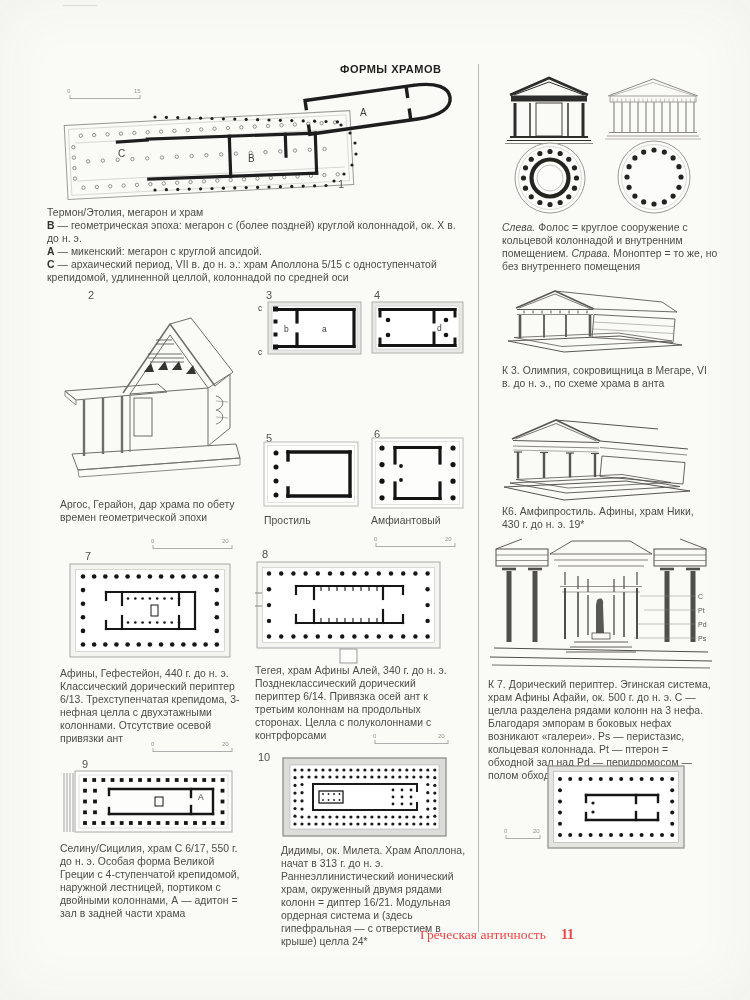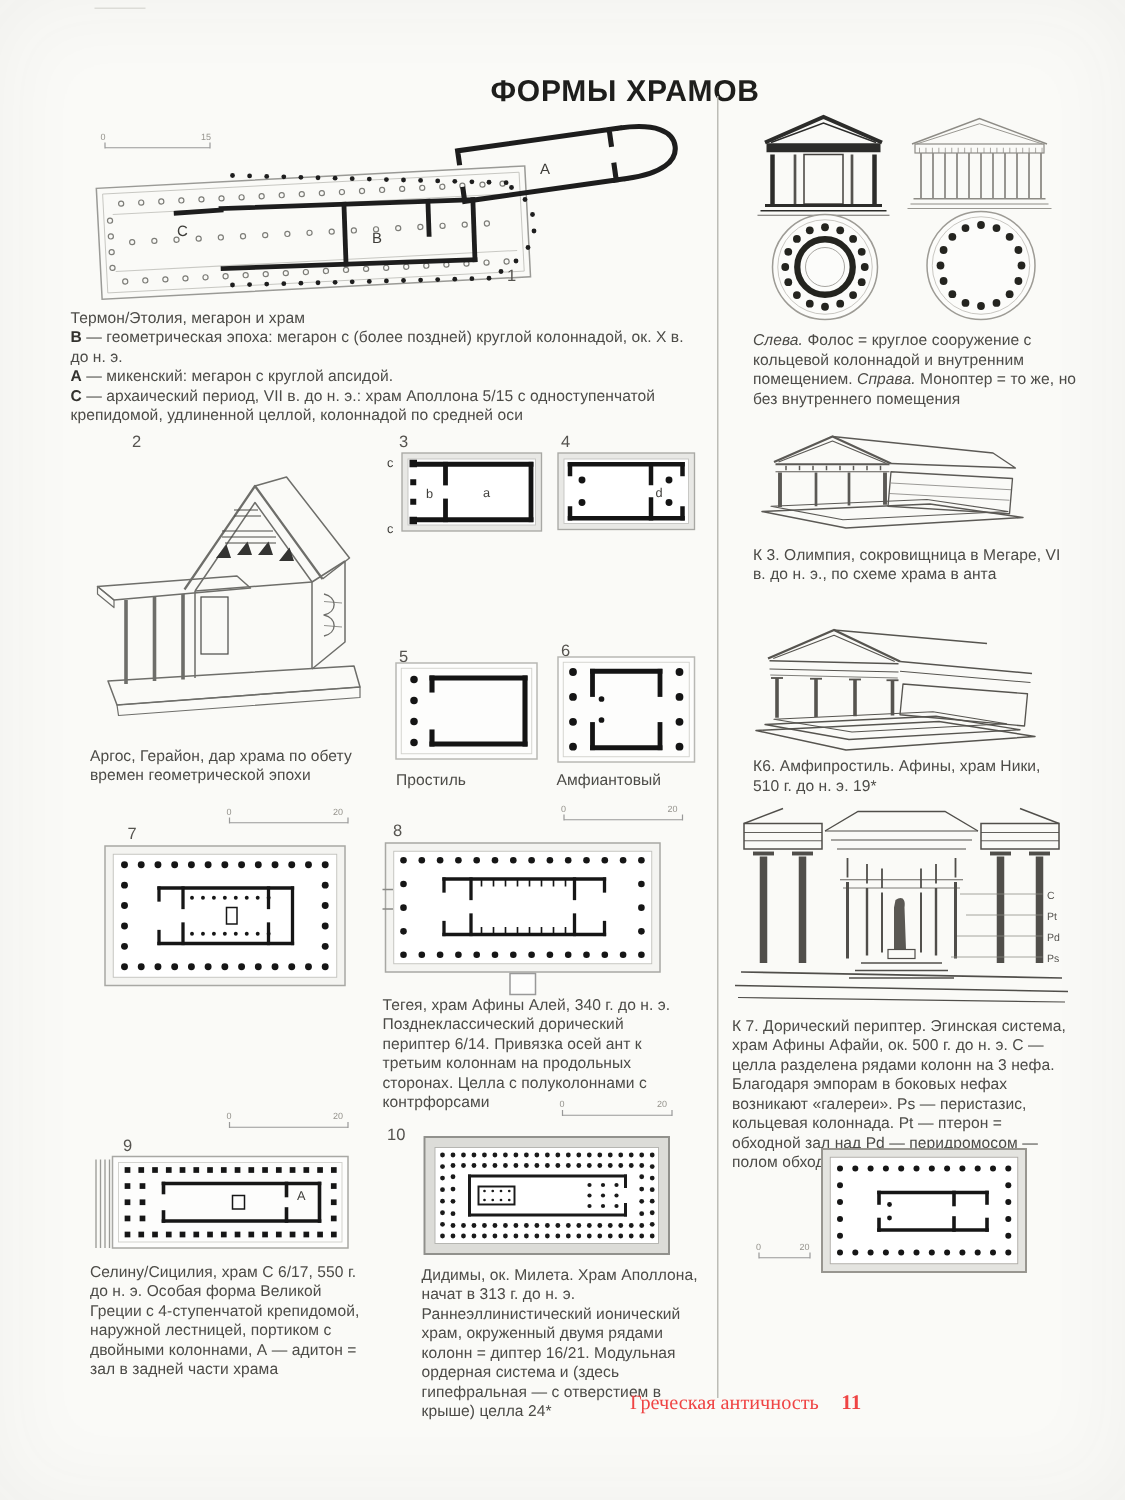--- a/index.html
+++ b/index.html
@@ -1,19 +1,19 @@
 <!DOCTYPE html>
 <html><head>
 <meta charset="utf-8">
 <style>
   html,body{margin:0;padding:0;background:#e8e8e4}
   .page{position:relative;width:750px;height:1000px;margin:0 auto;background:#fafaf7;overflow:hidden;
         font-family:"Liberation Sans","DejaVu Sans",sans-serif;box-shadow:inset 0 0 60px rgba(60,60,50,.05)}
   .abs{position:absolute}
-  .title{position:absolute;left:327px;top:50px;margin:0;font-size:20px;font-weight:bold;
+  .title{position:absolute;left:327px;top:50px;margin:13px;font-size:11px;font-weight:bold;
          letter-spacing:.5px;color:#1e1e1c}
   .divider{position:absolute;left:478px;top:64px;width:1px;height:868px;background:#bcbcb6}
   .mark{position:absolute;background:#dcdcd7}
   .fig-num{position:absolute;font-size:11px;color:#55534f}
   .cap{position:absolute;font-size:10.4px;line-height:13px;color:#4c4b47;letter-spacing:.05px}
   .cap b{color:#33322e}
   svg{overflow:visible}
   svg text{font-family:"Liberation Sans","DejaVu Sans",sans-serif}
   .sc{font-size:6px;fill:#96948e}
   .lbl{font-size:10px;fill:#3e3d39}
@@ -387,20 +387,21 @@
           <circle cx="74.6" cy="60.5" r="1.3"></circle>
           <circle cx="81.9" cy="60.5" r="1.3"></circle>
           <circle cx="89.2" cy="60.5" r="1.3"></circle>
           <circle cx="96.5" cy="60.5" r="1.3"></circle>
           <circle cx="103.8" cy="60.5" r="1.3"></circle>
           <circle cx="111.1" cy="60.5" r="1.3"></circle>
         </g>
     </g>
     <rect x="83" y="43" width="7" height="11" fill="none" stroke="#161616" stroke-width="1"></rect>
   </svg>
+  <div class="cap" style="left:60px;top:667px;width:182px">Афины, Гефестейон, 440 г. до н. э. Классический дорический периптер 6/13. Трехступенчатая крепидома, 3-нефная целла с двухэтажными колоннами. Отсутствие осевой привязки ант</div>
 
   <svg class="abs" style="left:373px;top:534px" width="86" height="14" viewBox="0 0 86 14">
     <text x="1" y="7" class="sc">0</text>
     <text x="72" y="7" class="sc">20</text>
     <path d="M3,13 L3,9 M3,12.5 L82,12.5 M82,13 L82,9" stroke="#999" stroke-width="0.8" fill="none"></path>
   </svg>
   <span class="fig-num" style="left:262px;top:548px">8</span>
   <svg class="abs" style="left:255px;top:560px" width="187" height="104" viewBox="0 0 187 104">
     <rect x="2" y="2" width="183" height="86" fill="#f4f4f1" stroke="#a8a8a4" stroke-width="1"></rect>
     <rect x="7.5" y="7.5" width="172" height="75" fill="#ffffff" stroke="#c0c0bc" stroke-width="0.6"></rect>
@@ -905,21 +906,21 @@
           <line x1="42" y1="49.5" x2="50" y2="49.5"></line>
         <line x1="68" y1="50" x2="76" y2="50"></line>
           <line x1="93" y1="50.5" x2="101" y2="50.5"></line>
       </g>
       <path d="M58,17 L160,26" stroke-width="1"></path>
       <path d="M102,38 L190,46" stroke-width="1"></path>
       <path d="M102,44.5 L189,52" stroke-width="0.7"></path>
       <path d="M104,53 L187,59.5 L185,81 L102,73.5 Z" stroke-width="0.9"></path>
     </g>
   </svg>
-  <div class="cap" style="left:502px;top:505px;width:212px">К6. Амфипростиль. Афины, храм Ники, 510 г. до н. э. 19*</div>
+  <div class="cap" style="left:502px;top:505px;width:212px">К6. Амфипростиль. Афины, храм Ники, 430 г. до н. э. 19*</div>
 
   <svg class="abs" style="left:488px;top:536px" width="226" height="138" viewBox="0 0 226 138">
     <g stroke="#504e4a" fill="none">
       <path d="M62,18 L84,5 L142,5 L164,18" stroke-width="0.9"></path>
       <line x1="62" y1="18" x2="164" y2="18" stroke-width="0.8"></line>
       <line x1="66" y1="24" x2="160" y2="24" stroke-width="0.7"></line>
       <line x1="70" y1="30" x2="156" y2="30" stroke-width="0.7"></line>
       <rect x="8" y="13" width="52" height="17" stroke-width="1"></rect>
       <line x1="8" y1="19" x2="60" y2="19" stroke-width="0.6"></line>
       <line x1="8" y1="24.5" x2="60" y2="24.5" stroke-width="0.6"></line>

